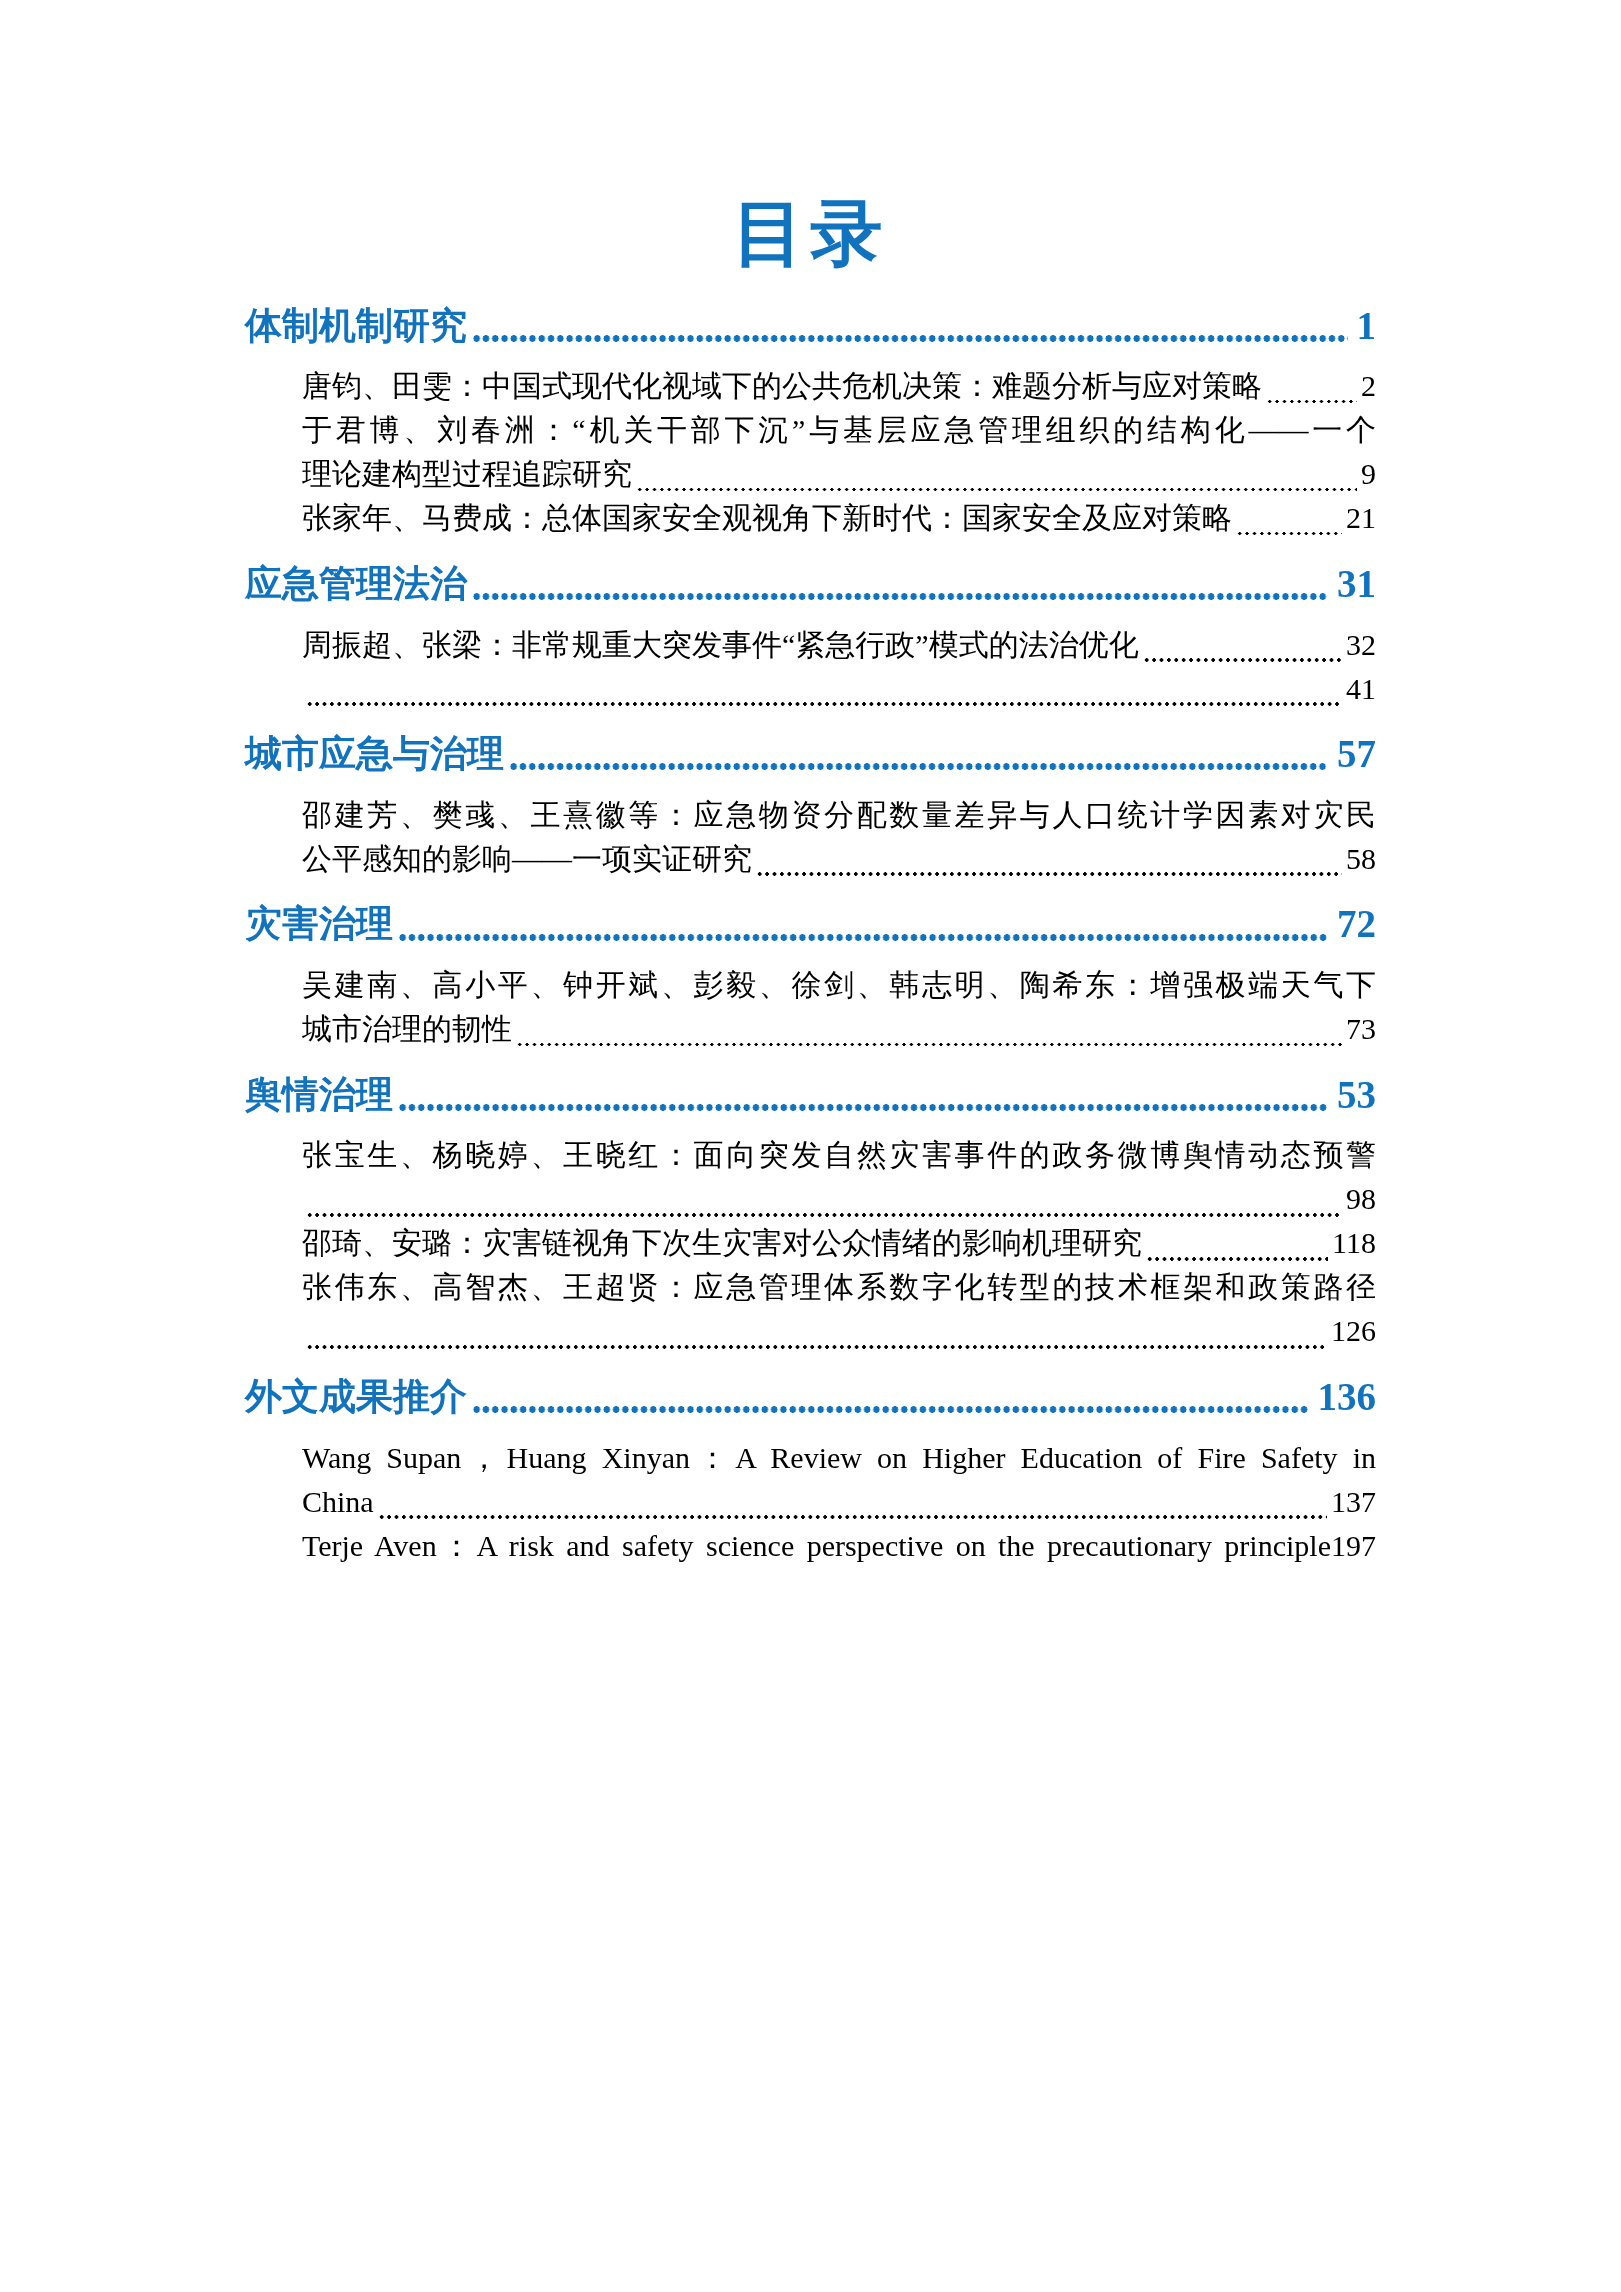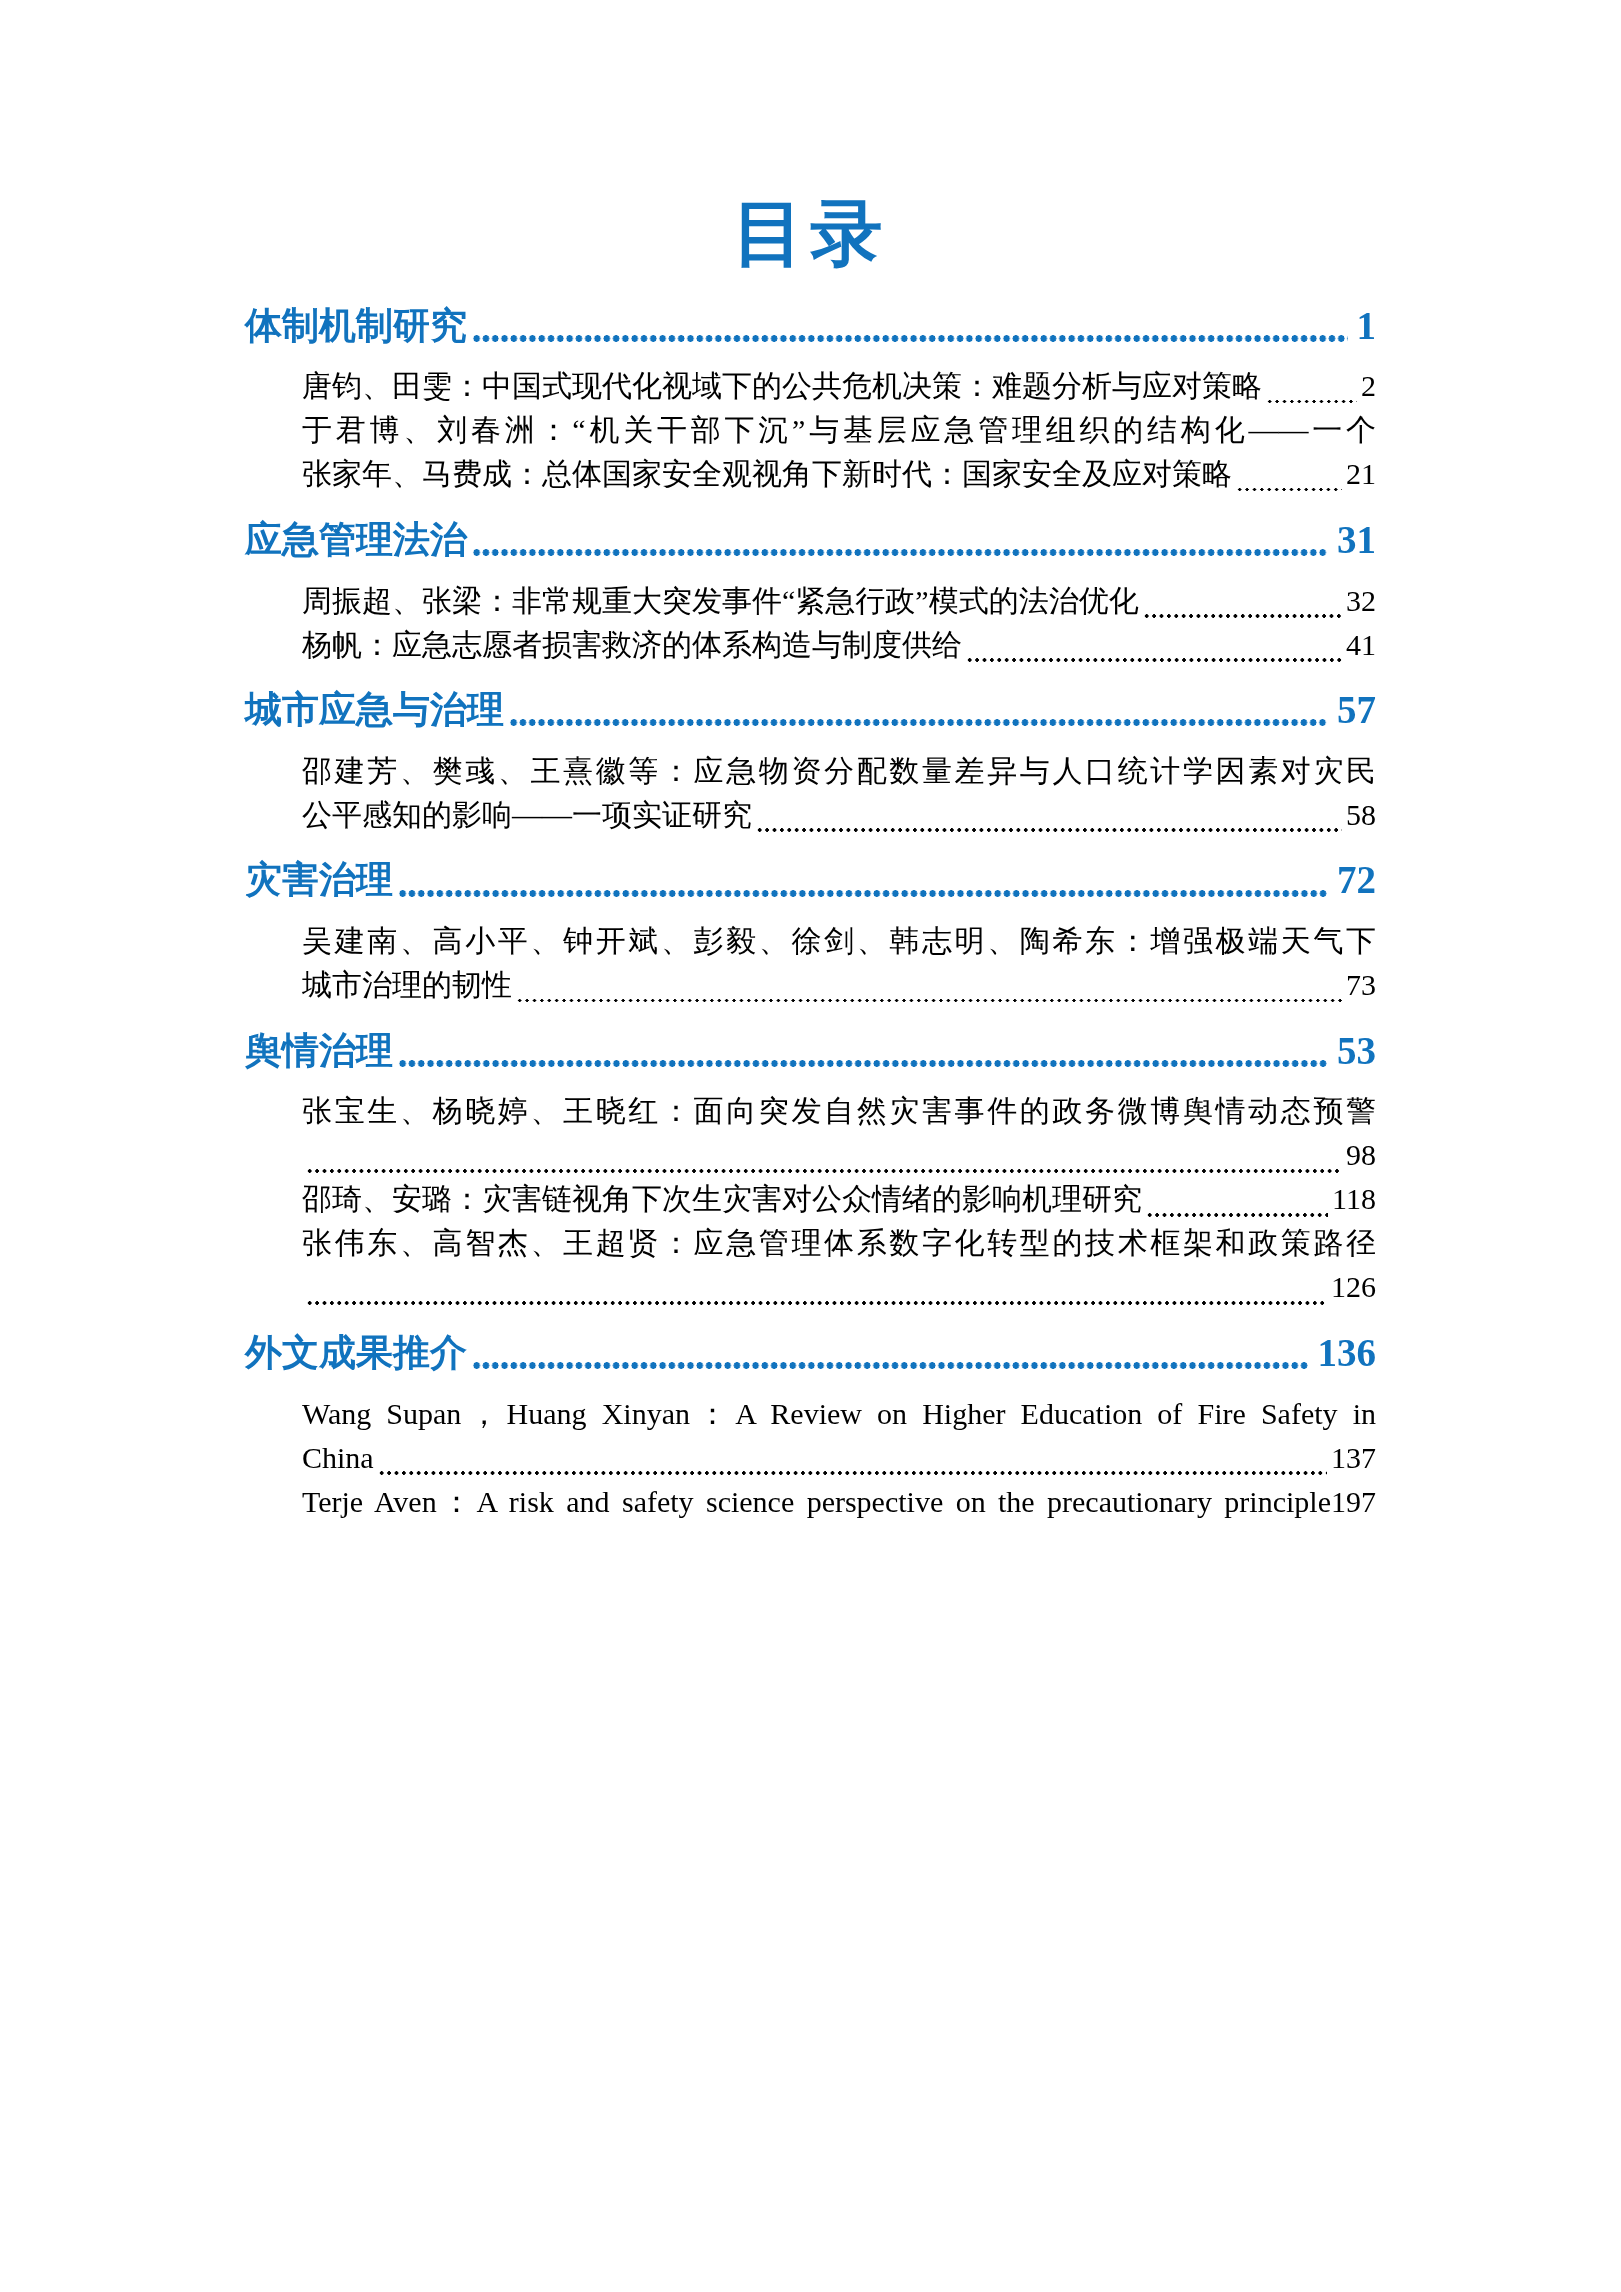--- a/index.html
+++ b/index.html
@@ -91,20 +91,25 @@
           <div class="line">
             <span class="t">唐钧、田雯：中国式现代化视域下的公共危机决策：难题分析与应对策略</span>
             <span class="leader leader-black"></span>
             <span class="i-page">2</span>
           </div>
         </div>
         <div class="toc-item">
           <div class="line">
             <span class="t fill">于君博、刘春洲：“机关干部下沉”与基层应急管理组织的结构化——一个</span>
           </div>
+          <div class="line">
+            <span class="t">理论建构型过程追踪研究</span>
+            <span class="leader leader-black"></span>
+            <span class="i-page">9</span>
+          </div>
         </div>
         <div class="toc-item">
           <div class="line">
             <span class="t">张家年、马费成：总体国家安全观视角下新时代：国家安全及应对策略</span>
             <span class="leader leader-black"></span>
             <span class="i-page">21</span>
           </div>
         </div>
       </div>
       <div class="toc-section">
@@ -115,21 +120,20 @@
         </div>
         <div class="toc-item">
           <div class="line">
             <span class="t">周振超、张梁：非常规重大突发事件“紧急行政”模式的法治优化</span>
             <span class="leader leader-black"></span>
             <span class="i-page">32</span>
           </div>
         </div>
         <div class="toc-item">
           <div class="line">
-            <span class="t">杨帆：应急志愿者损害救济的体系构造与制度供给</span>
             <span class="leader leader-black"></span>
             <span class="i-page">41</span>
           </div>
         </div>
       </div>
       <div class="toc-section">
         <div class="heading-row">
           <span class="h-title">城市应急与治理</span>
           <span class="leader leader-blue"></span>
           <span class="h-page">57</span>

